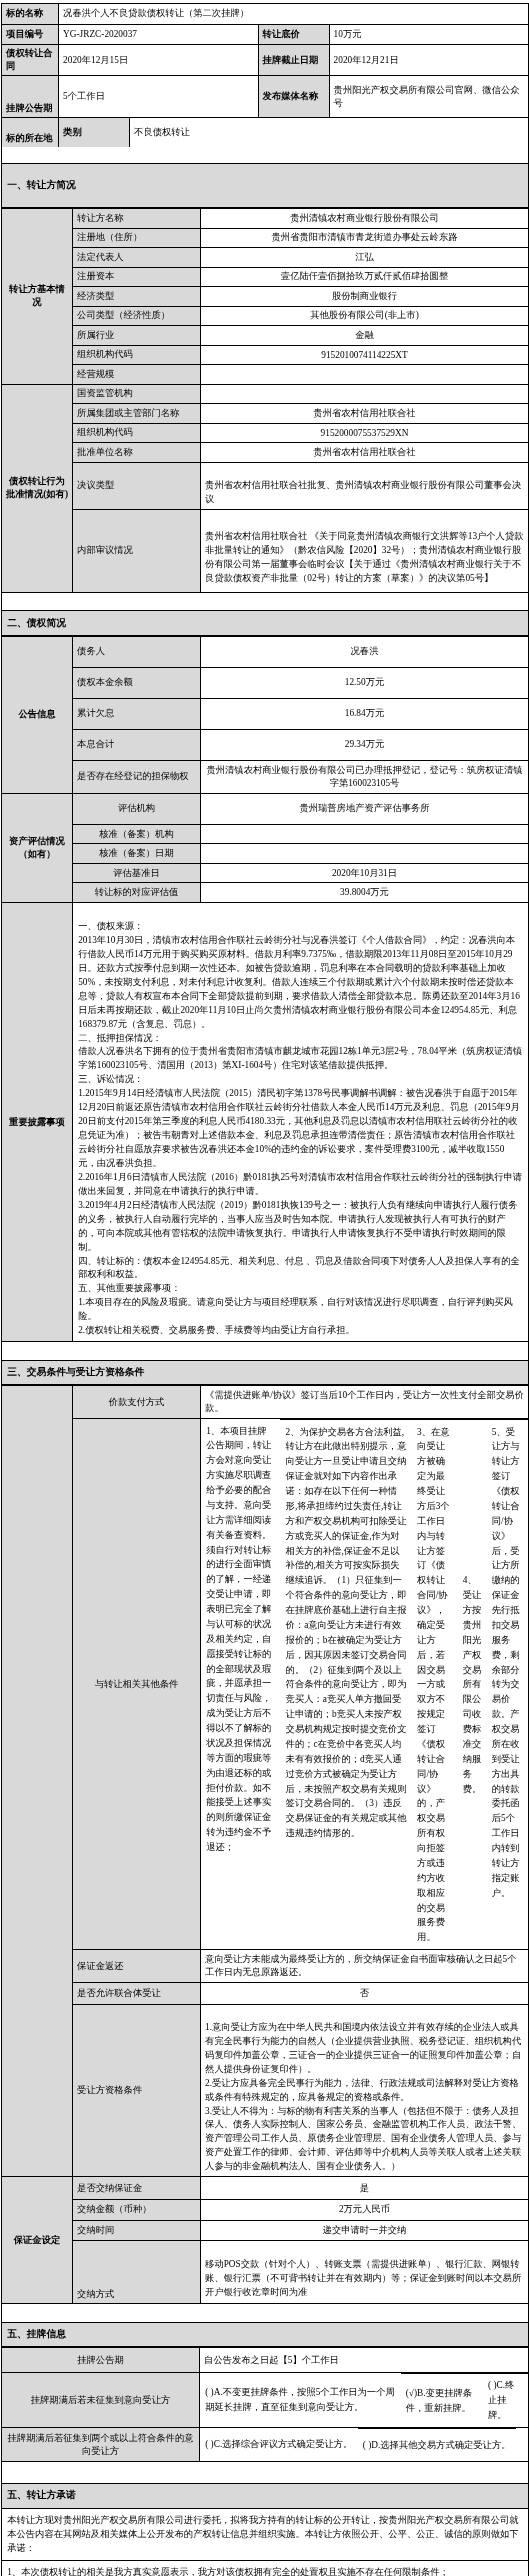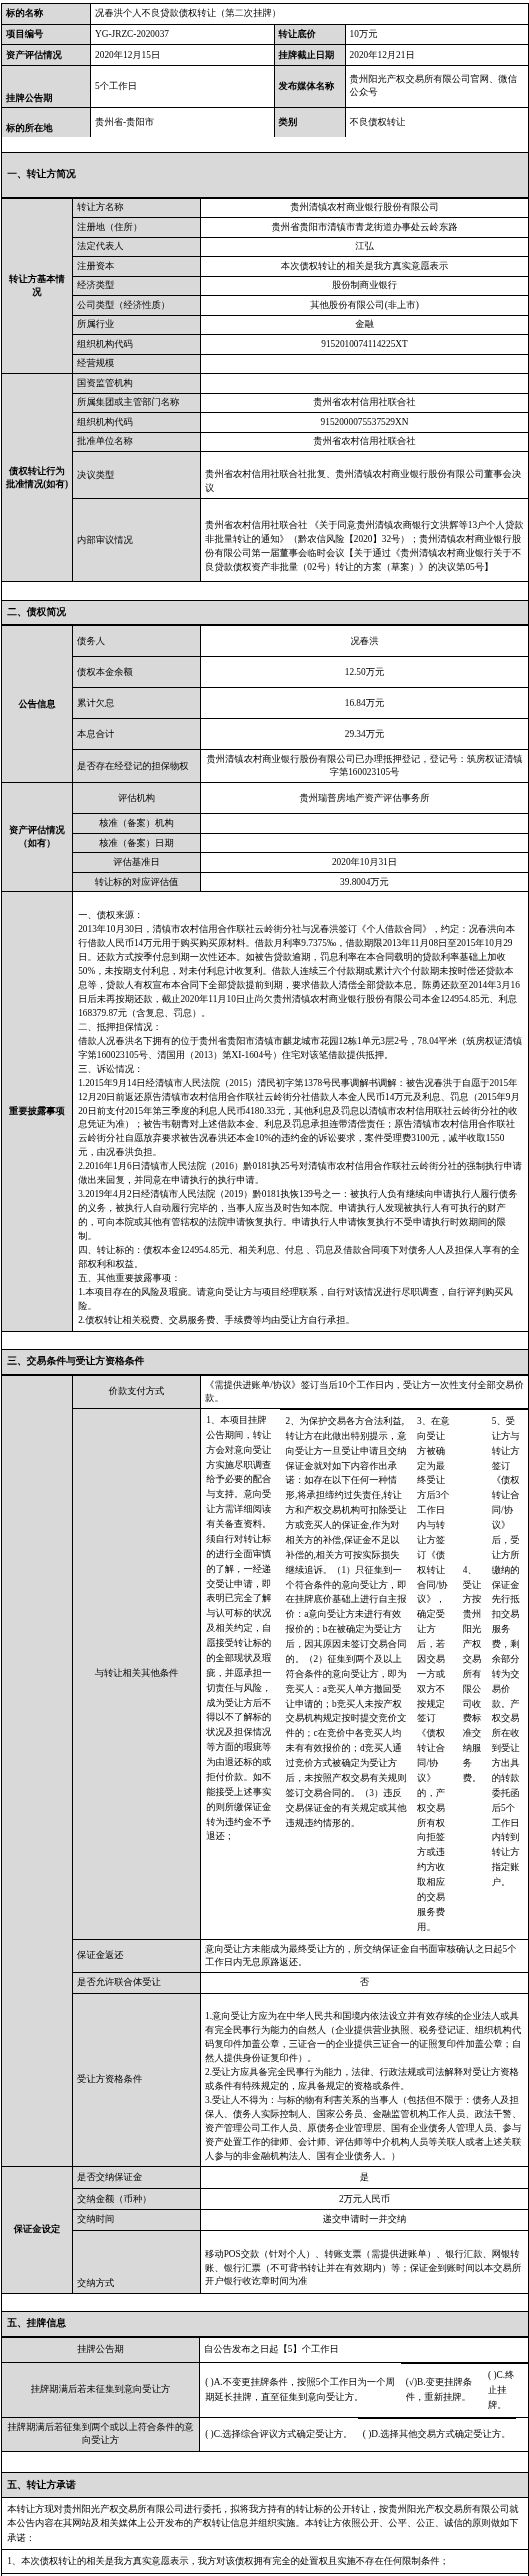--- a/index.html
+++ b/index.html
@@ -8,21 +8,21 @@
   .frame{border:1px solid #000;}
   
   .row{display:flex;align-items:stretch;border-top:0.5px solid #000;}
   .cell{box-sizing:border-box;padding:2.1px 4.1px;display:flex;align-items:center;}
   .lab{background:#d9d9d9;}
   .bold{font-weight:bold;}
   .val{flex:1;justify-content:center;text-align:center;}
   .val.left{justify-content:flex-start;text-align:left;}
   .pre{white-space:pre-wrap;line-height:1.5;margin-top:14px;}
   
-  .sl1{width:88px;}
+  .sl1{width:56px;}
   .sv1{width:185px;border-left:0.5px solid #000;}
   .sl2{width:71px;border-left:0.5px solid #000;}
   .sv2{flex:1;border-left:0.5px solid #000;}
   .summary .row:first-child{border-top:none;}
   
   .sec{background:#d9d9d9;font-weight:bold;border-top:0.5px solid #000;border-bottom:0.5px solid #000;
        display:flex;align-items:center;padding:3.1px 5.2px;font-size:9.8px;}
   .sec.tall{min-height:37px;}
   .sec.thin{min-height:17.5px;}
   
@@ -58,34 +58,33 @@
         <div class="cell lab bold sl1">标的名称</div>
         <div class="cell val left" style="border-left:0.5px solid #000">况春洪个人不良贷款债权转让（第二次挂牌）</div>
       </div>
       <div class="row" style="min-height:19.6px">
         <div class="cell lab bold sl1">项目编号</div>
         <div class="cell sv1 val left">YG-JRZC-2020037</div>
         <div class="cell lab bold sl2">转让底价</div>
         <div class="cell sv2 val left">10万元</div>
       </div>
       <div class="row" style="min-height:19.6px">
-        <div class="cell lab bold sl1">资产评估情况</div>
+        <div class="cell lab bold sl1">债权转让合同</div>
         <div class="cell sv1 val left">2020年12月15日</div>
         <div class="cell lab bold sl2">挂牌截止日期</div>
         <div class="cell sv2 val left">2020年12月21日</div>
       </div>
       <div class="row" style="min-height:41px">
         <div class="cell lab bold sl1" style="align-items:flex-end">挂牌公告期</div>
         <div class="cell sv1 val left">5个工作日</div>
         <div class="cell lab bold sl2">发布媒体名称</div>
         <div class="cell sv2 val left">贵州阳光产权交易所有限公司官网、微信公众号</div>
       </div>
       <div class="row" style="min-height:29px">
         <div class="cell lab bold sl1" style="align-items:flex-end">标的所在地</div>
-        <div class="cell sv1 val left">贵州省-贵阳市</div>
         <div class="cell lab bold sl2">类别</div>
         <div class="cell sv2 val left">不良债权转让</div>
       </div>
     </div>
 
     <div class="gap" style="height:15.5px"></div>
 
     <div class="sec tall">一、转让方简况</div>
 
     <div>
@@ -99,21 +98,21 @@
           <div class="row" style="min-height:18.5px">
               <div class="cell mlab">注册地（住所）</div>
               <div class="cell val">贵州省贵阳市清镇市青龙街道办事处云岭东路</div>
             </div>
           <div class="row" style="min-height:18.5px">
               <div class="cell mlab">法定代表人</div>
               <div class="cell val">江弘</div>
             </div>
           <div class="row" style="min-height:18.5px">
               <div class="cell mlab">注册资本</div>
-              <div class="cell val">本次债权转让的相关是我方真实意愿表示</div>
+              <div class="cell val">壹亿陆仟壹佰捌拾玖万贰仟贰佰肆拾圆整</div>
             </div>
           <div class="row" style="min-height:18.5px">
               <div class="cell mlab">经济类型</div>
               <div class="cell val">股份制商业银行</div>
             </div>
           <div class="row" style="min-height:18.5px">
               <div class="cell mlab">公司类型（经济性质）</div>
               <div class="cell val">其他股份有限公司(非上市)</div>
             </div>
           <div class="row" style="min-height:18.5px">

